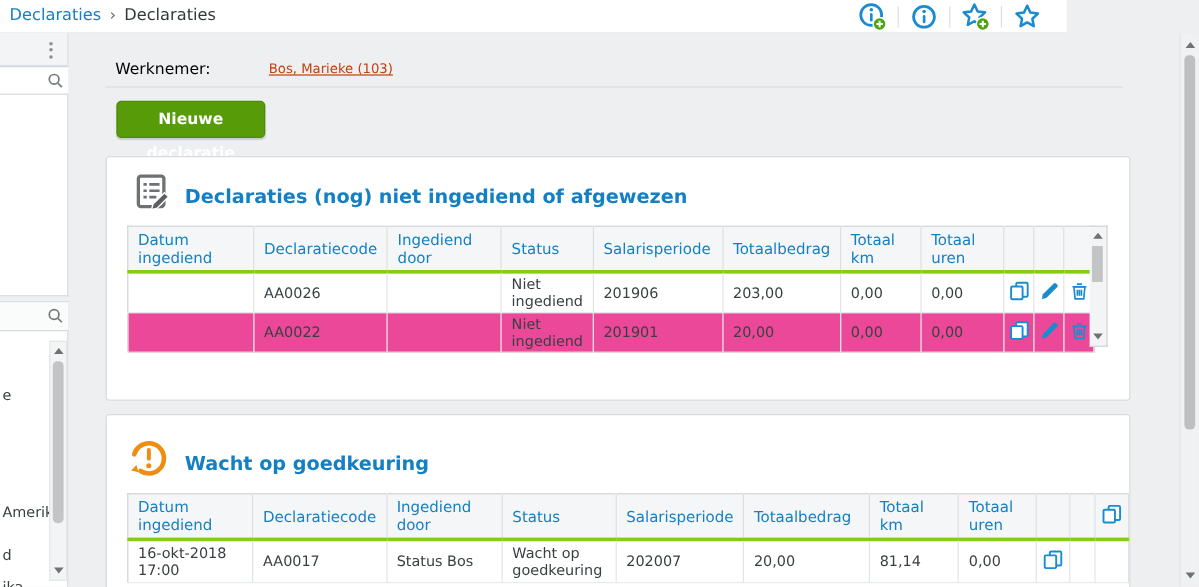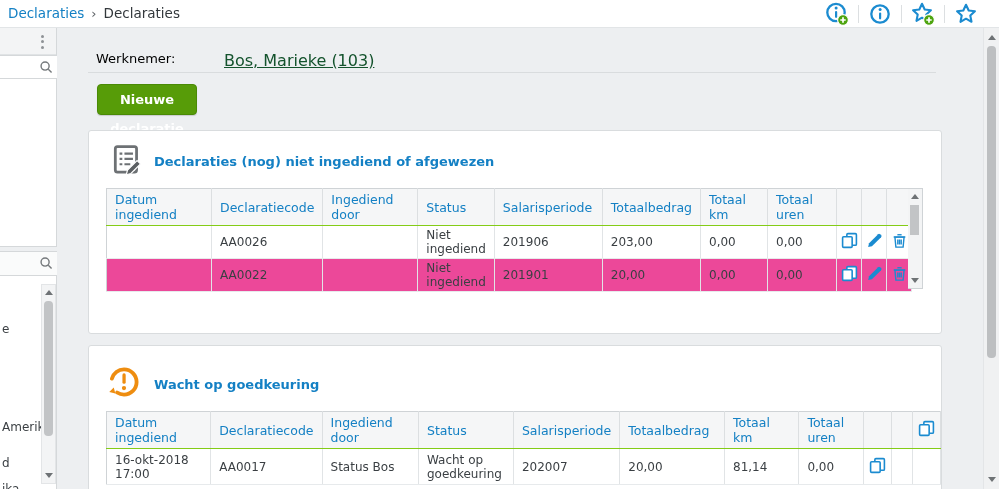--- a/index.html
+++ b/index.html
@@ -1,20 +1,20 @@
 <!DOCTYPE html>
 <html><head>
 <meta charset="utf-8">
 <style>
   * { margin:0; padding:0; box-sizing:border-box; }
   html,body { width:999px; height:489px; overflow:hidden;
     font-family:"DejaVu Sans","Liberation Sans",sans-serif; background:#edeff1; }
 
   
-  .topbar { position:absolute; left:0; top:0; width:999px; height:28px;
+  .topbar { position:absolute; left:0; top:0; width:889px; height:28px;
     background:#ffffff; border-bottom:1px solid #e2e5e7; }
   .breadcrumb { position:absolute; left:8px; top:5px; font-size:13.5px; }
   .breadcrumb .link { color:#1480c4; cursor:pointer; }
   .breadcrumb .sep { color:#5a5f63; margin:0 7px; font-size:13px; }
   .breadcrumb .current { color:#33383c; }
   .topicons { position:absolute; right:20px; top:2px; height:24px; display:flex; align-items:center; }
   .topicons .ic { width:26px; height:24px; display:flex; align-items:center; justify-content:center; cursor:pointer; }
   .topicons .div { width:1px; height:18px; background:#dcdfe1; margin:0 8px; }
 
   
@@ -40,46 +40,46 @@
   .side-b { position:absolute; left:0; top:251px; width:57px; height:238px;
     background:#fff; border-right:1px solid #d5d8da; border-top:1px solid #d5d8da; }
   .side-b .frag { position:absolute; left:2px; font-size:12px; color:#3a3f43; white-space:nowrap; }
   .list-scroll { position:absolute; left:41px; top:32px; width:15px; height:200px; background:#f3f4f5; border:1px solid #e3e5e7; }
   .list-scroll .arr-up { top:5px; left:3px; }
   .list-scroll .arr-down { bottom:5px; left:3px; }
   .list-scroll .thumb { position:absolute; left:2px; top:16px; width:9px; height:135px; background:#c2c4c6; border-radius:4px; }
 
   
   .emp-label { position:absolute; left:96px; top:51px; font-size:13px; color:#000000; }
-  .emp-link { position:absolute; left:224px; top:51px; font-size:16px; color:#14532d; text-decoration:underline; cursor:pointer; }
+  .emp-link { position:absolute; left:224px; top:51px; font-size:11px; color:#c2410c; text-decoration:underline; cursor:pointer; }
   .emp-sep { position:absolute; left:88px; top:72px; width:848px; height:1px; background:#d9dcde; }
-  .btn-new { position:absolute; left:97px; top:84px; width:100px; height:31px;
+  .btn-new { position:absolute; left:97px; top:84px; width:124px; height:31px;
     background:#579c08; border:1px solid #4a8a05; border-radius:4px;
     color:#ffffff; font-size:13px; font-weight:bold; text-align:center; line-height:29px; cursor:pointer;
     box-shadow:0 1px 1px rgba(0,0,0,.15); }
 
   
   .card { position:absolute; left:88px; width:854px; background:#ffffff;
     border:1px solid #d9dcde; border-radius:3px; }
   .card1 { top:130px; height:204px; }
   .card2 { top:345px; height:170px; }
-  .card-title { position:absolute; font-size:13px; font-weight:bold; color:#1480c4;text-align:center; }
+  .card-title { position:absolute; font-size:16px; font-weight:bold; color:#1480c4;text-align:center; }
   .card1 .card-title { left:65px; top:23px; }
   .card2 .card-title { left:65px; top:31px; }
   .card1 .title-ic { position:absolute; left:21px; top:12px; }
   .card2 .title-ic { position:absolute; left:17px; top:18px; }
 
   
   table { border-collapse:collapse; table-layout:fixed; font-size:12px; color:#3a3f43; }
   .tbl { position:absolute; left:17px; border:1px solid #cfd3d6; }
   .card1 .tbl { top:57px; }
   .card2 .tbl { top:65px; }
   th { background:#f5f6f7; color:#1480c4; font-weight:normal; text-align:left;
     padding:3px 8px; height:37px; vertical-align:middle;
-    border-right:1px solid #dcdfe1; border-bottom:1px solid #84cc16; font-size:12.5px; }
+    border-right:1px solid #dcdfe1; border-bottom:3px solid #84cc16; font-size:12.5px; }
   td { padding:2px 8px; vertical-align:middle; border-right:1px solid #e1e4e6;
     border-bottom:1px solid #e7eaec; line-height:14px; }
   .card1 td { height:31px; }
   .card2 td { height:36px; }
   tr.alt td { background:#ec4899; }
   td.act, th.act { padding:0; text-align:center; }
   .tbl-scroll { position:absolute; top:57px; left:819px; width:15px; height:101px;
     background:#f3f4f5; border:1px solid #cfd3d6; border-left:none; }
   .tbl-scroll .arr-up { top:5px; left:3px; }
   .tbl-scroll .arr-down { bottom:5px; left:3px; }

